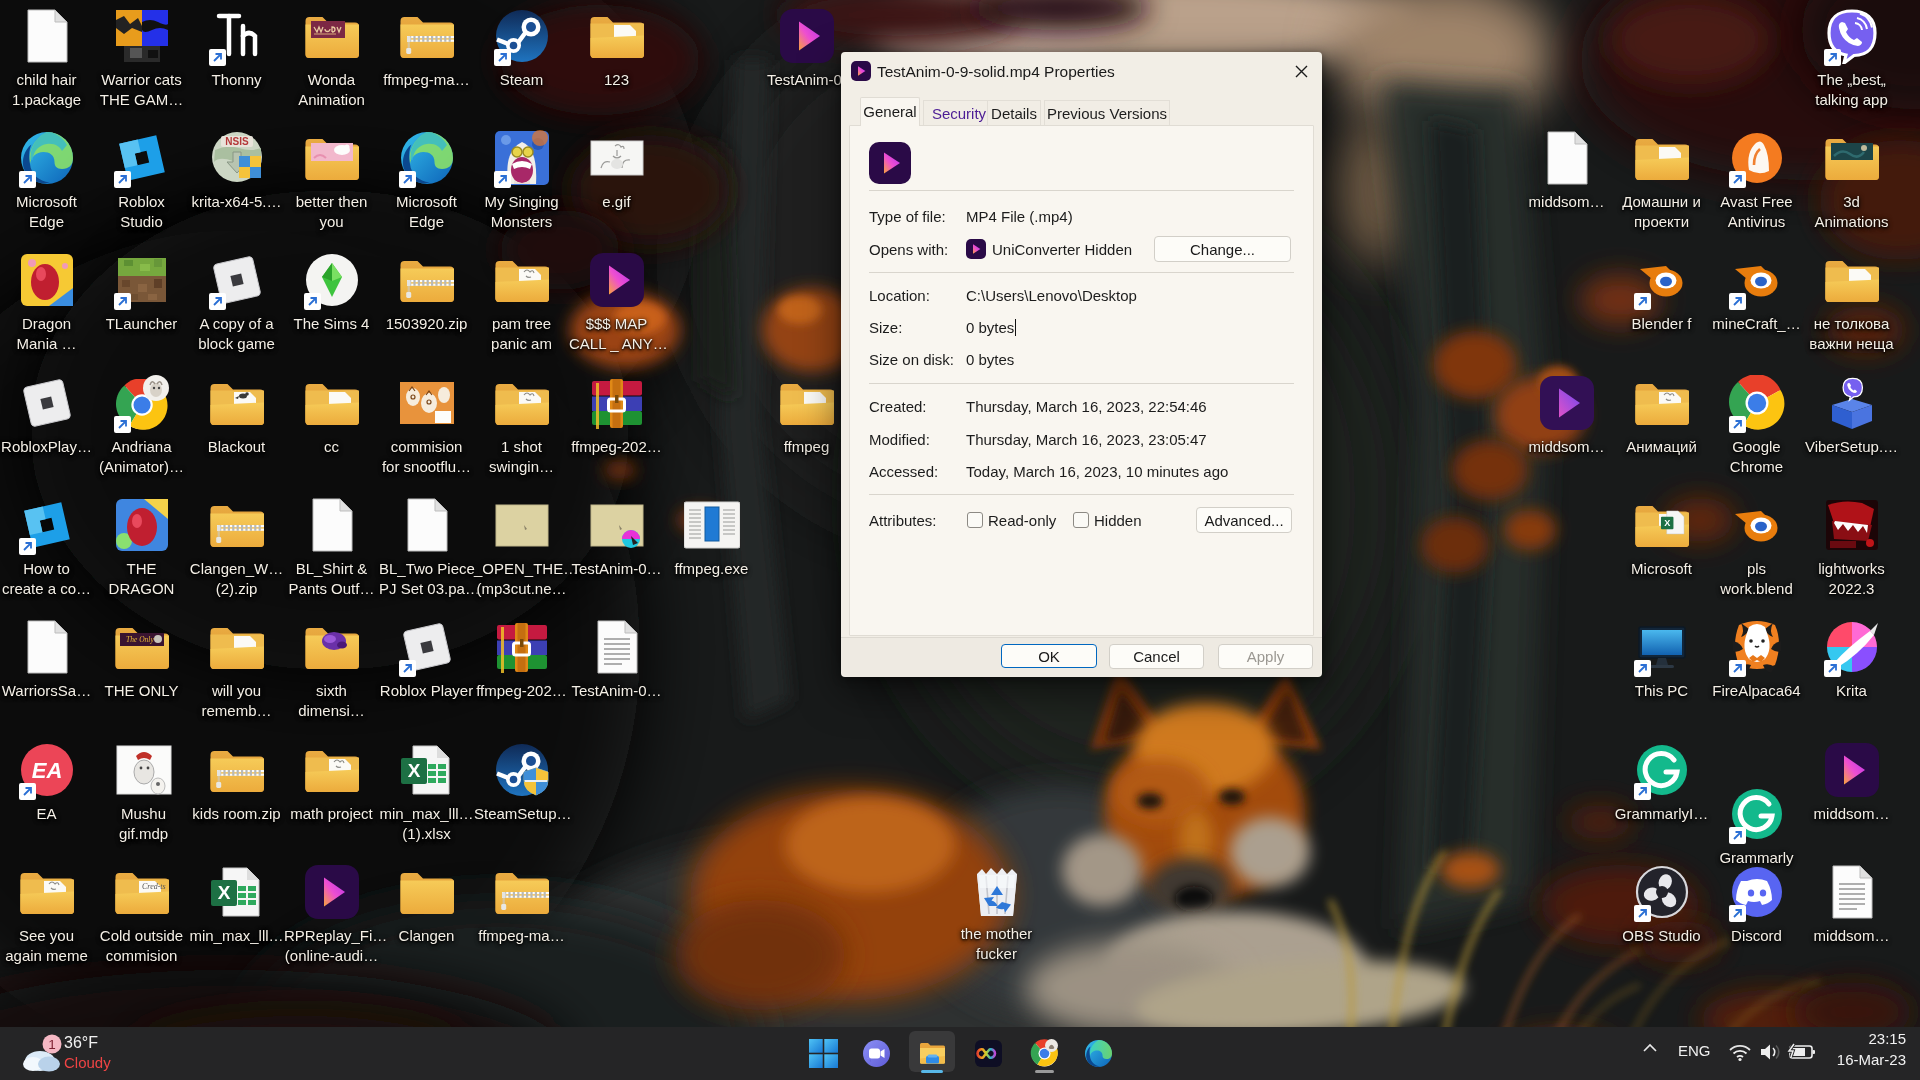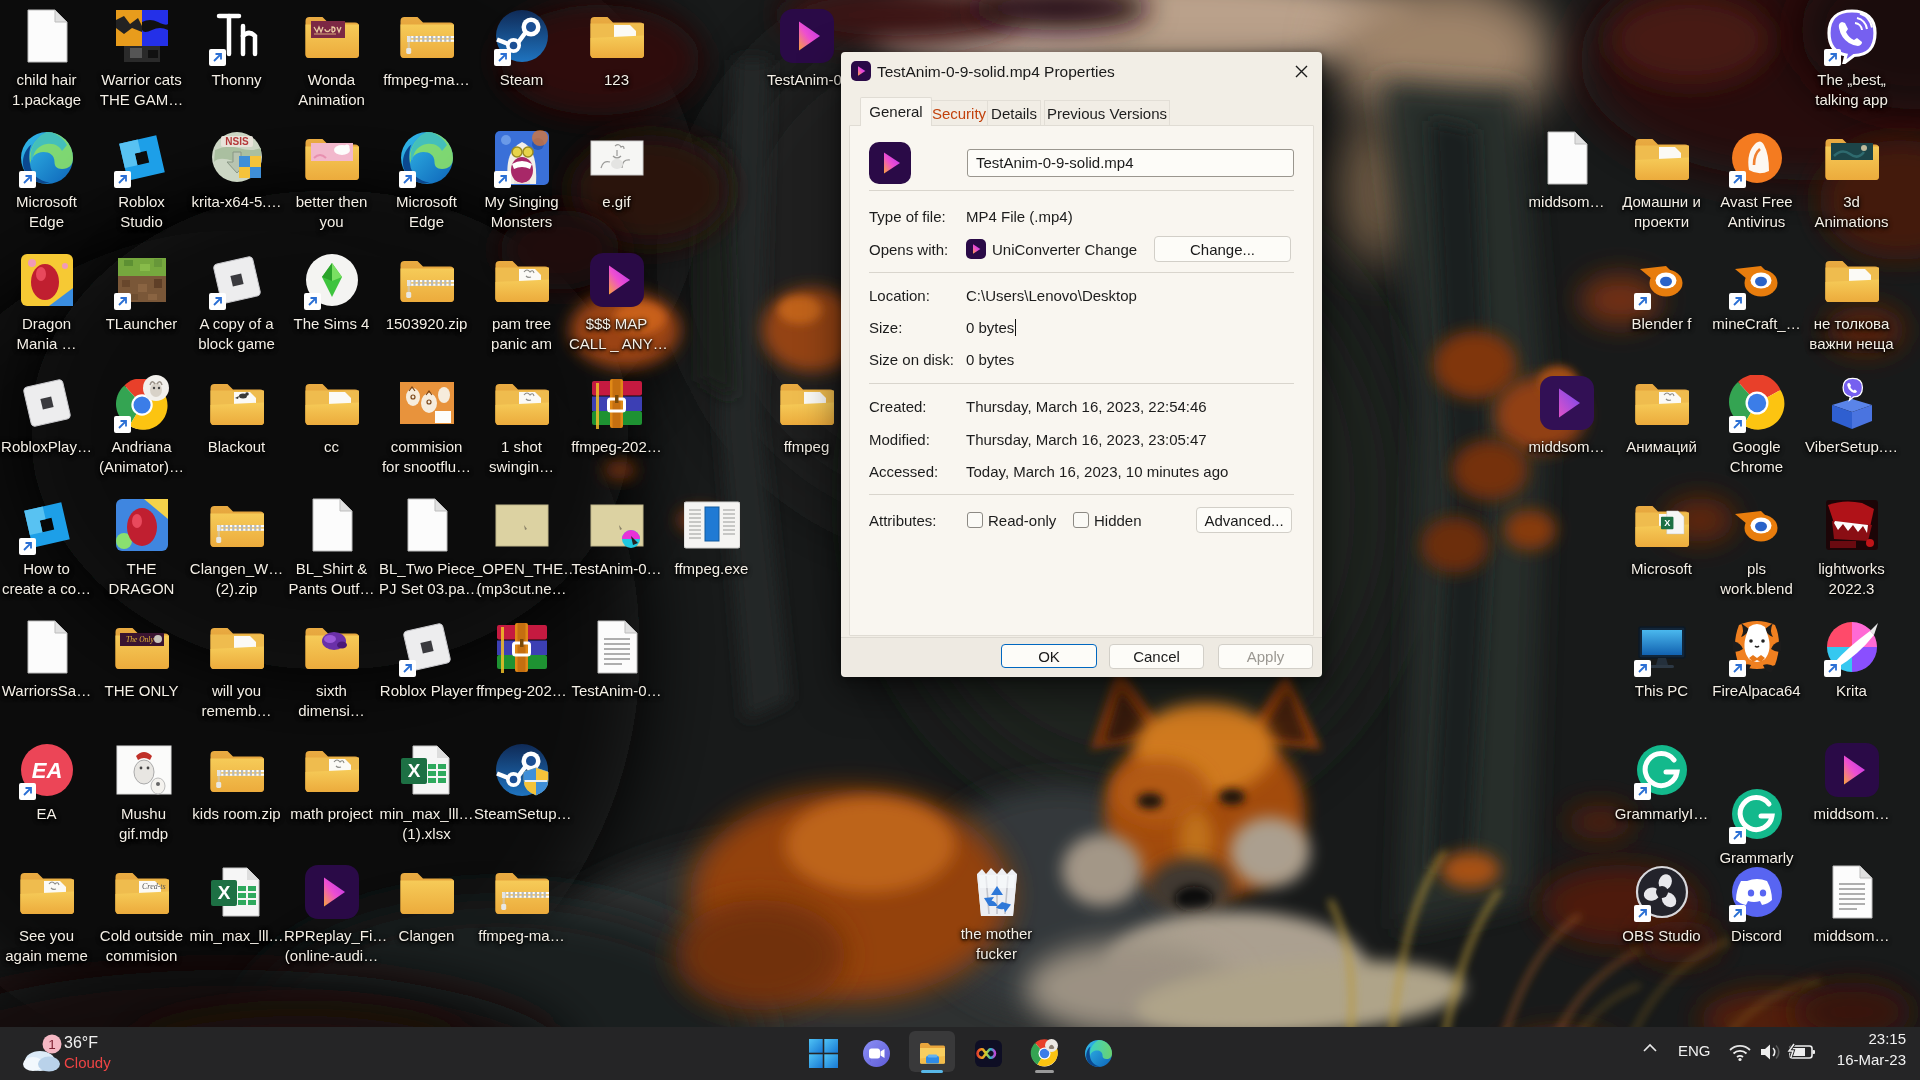--- a/index.html
+++ b/index.html
@@ -1357,52 +1357,51 @@
   <svg width="20" height="20" viewBox="0 0 20 20">
         <rect width="20" height="20" rx="5" fill="#2a0a47"></rect>
         <path d="M7 5.2 L14.4 10 L7 14.8 Z" fill="url(#pgrad)"></path>
       </svg>
  </div>
  <div style="position:absolute;left:36px;top:11px;font-size:15.5px;color:#1a1a1a">TestAnim-0-9-solid.mp4 Properties</div>
  <svg style="position:absolute;left:454px;top:13px" width="13" height="13" viewBox="0 0 13 13">
       <path d="M1 1 L12 12 M12 1 L1 12" stroke="#1b1b1b" stroke-width="1.4"></path>
     </svg>
 
- <div style="position:absolute;left:19px;top:45px;width:72px;height:29px;background:#f9f6f0;border:1px solid #e0dcd4;border-bottom:none;border-radius:2px 2px 0 0;z-index:3;text-align:center;line-height:28px">General</div>
- <div style="position:absolute;left:82px;top:48px;width:72px;height:26px;background:#f1ede5;border:1px solid #e2ded6;border-bottom:none;text-align:center;line-height:25px;color:#c2410c">Security</div>
+ <div style="position:absolute;left:19px;top:45px;width:60px;height:29px;background:#f9f6f0;border:1px solid #e0dcd4;border-bottom:none;border-radius:2px 2px 0 0;z-index:3;text-align:center;line-height:28px">General</div>
+ <div style="position:absolute;left:82px;top:48px;width:72px;height:26px;background:#f1ede5;border:1px solid #e2ded6;border-bottom:none;text-align:center;line-height:25px;color:#4c1d95">Security</div>
  <div style="position:absolute;left:146px;top:48px;width:54px;height:26px;background:#f1ede5;border:1px solid #e2ded6;border-bottom:none;text-align:center;line-height:25px;color:#1d1d1d">Details</div>
  <div style="position:absolute;left:203px;top:48px;width:126px;height:26px;background:#f1ede5;border:1px solid #e2ded6;border-bottom:none;text-align:center;line-height:25px;color:#1d1d1d">Previous Versions</div>
 
  <div style="position:absolute;left:8px;top:73px;width:465px;height:511px;background:#f9f6f0;border:1px solid #e0dcd4;border-radius:1px"></div>
  <div style="position:absolute;left:28px;top:90px;width:42px;height:42px;z-index:2">
   <svg width="42" height="42" viewBox="0 0 42 42">
         <defs>
           <linearGradient id="pgrad" x1="0" y1="1" x2="1" y2="0">
             <stop offset="0" stop-color="#f7a43c"></stop>
             <stop offset=".45" stop-color="#ee4fd0"></stop>
             <stop offset="1" stop-color="#b431f0"></stop>
           </linearGradient>
         </defs>
         <rect width="42" height="42" rx="10" fill="#2a0a47"></rect>
         <path d="M15 10.5 L31 21 L15 31.5 Z" fill="url(#pgrad)"></path>
       </svg>
  </div>
- <div style="position:absolute;left:126px;top:97px;width:327px;height:28px;background:#fdfcf8;border:1px solid #9a968e;border-radius:3px;line-height:26px;padding-left:8px;z-index:2">TestAnim-0-9-solid.mp4</div>
  <div style="position:absolute;left:28px;top:138px;width:425px;border-top:1px solid #d9d5cd;z-index:2"></div>
  <div style="position:absolute;left:28px;top:220px;width:425px;border-top:1px solid #d9d5cd;z-index:2"></div>
  <div style="position:absolute;left:28px;top:331px;width:425px;border-top:1px solid #d9d5cd;z-index:2"></div>
  <div style="position:absolute;left:28px;top:442px;width:425px;border-top:1px solid #d9d5cd;z-index:2"></div>
  <div class="drow" style="left:28px;top:156px">Type of file:</div>
     <div class="drow" style="left:125px;top:156px">MP4 File (.mp4)</div>
  <div class="drow" style="left:28px;top:189px">Opens with:</div>
  <div style="position:absolute;left:125px;top:187px;width:20px;height:20px;z-index:2"><svg width="20" height="20" viewBox="0 0 20 20">
         <rect width="20" height="20" rx="5" fill="#2a0a47"></rect>
         <path d="M7 5.2 L14.4 10 L7 14.8 Z" fill="url(#pgrad)"></path>
       </svg></div>
- <div class="drow" style="left:151px;top:189px">UniConverter Change</div>
+ <div class="drow" style="left:151px;top:189px">UniConverter Hidden</div>
  <div class="dbtn" style="left:313px;top:184px;width:137px;height:26px">Change...</div>
  <div class="drow" style="left:28px;top:235px">Location:</div>
     <div class="drow" style="left:125px;top:235px">C:\Users\Lenovo\Desktop</div>
  <div class="drow" style="left:28px;top:267px">Size:</div>
     <div class="drow" style="left:125px;top:267px">0 bytes<span style="border-left:1px solid #111;margin-left:1px"></span></div>
  <div class="drow" style="left:28px;top:299px">Size on disk:</div>
     <div class="drow" style="left:125px;top:299px">0 bytes</div>
  <div class="drow" style="left:28px;top:346px">Created:</div>
     <div class="drow" style="left:125px;top:346px">Thursday, March 16, 2023, 22:54:46</div>
  <div class="drow" style="left:28px;top:379px">Modified:</div>

